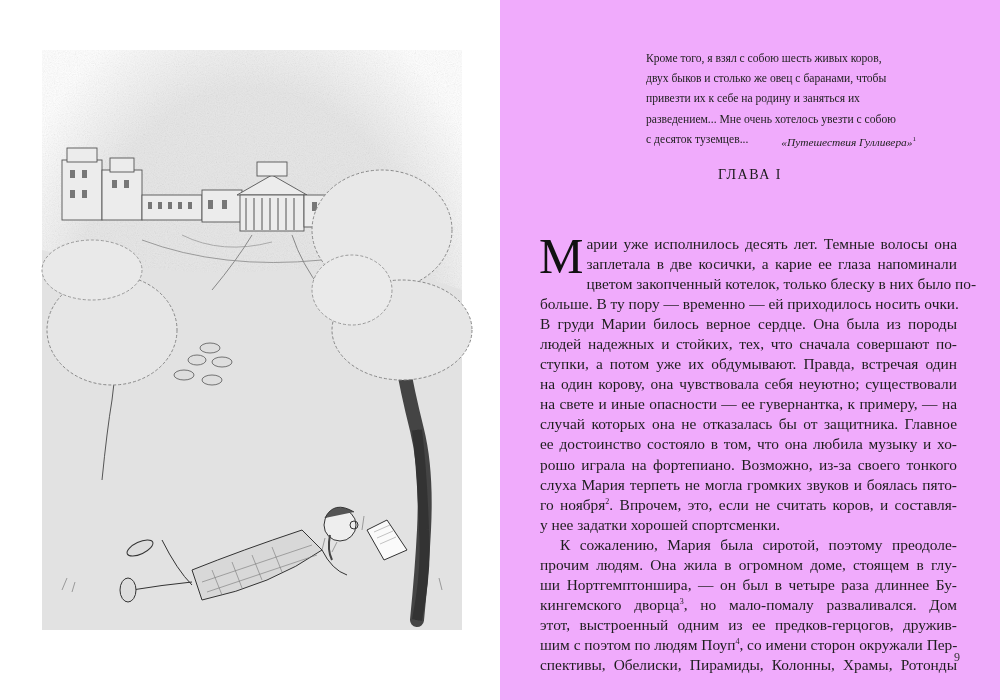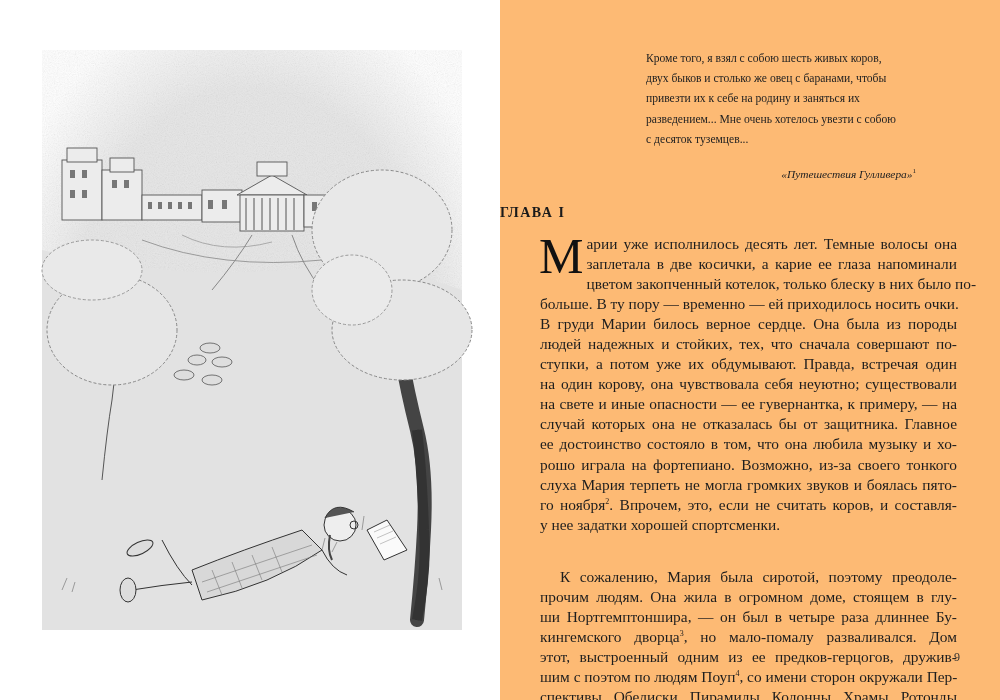--- a/index.html
+++ b/index.html
@@ -5,50 +5,50 @@
   html, body { margin:0; padding:0; }
   body {
     width:1000px; height:700px; overflow:hidden;
     background:#ffffff;
     font-family:"Liberation Serif","DejaVu Serif",serif;
     color:#1c1c1c;
     position:relative;
   }
   .spread { position:absolute; left:0; top:0; width:1000px; height:700px; }
   .page-left { position:absolute; left:0; top:0; width:500px; height:700px; background:#fff; }
-  .page-right { position:absolute; left:500px; top:0; width:500px; height:700px; background:#fdba74; }
+  .page-right { position:absolute; left:500px; top:0; width:500px; height:700px; background:#f0abfc; }
 
   .illustration { position:absolute; left:22px; top:30px; width:460px; height:640px; }
   .illustration svg { width:100%; height:100%; display:block; }
 
   .epigraph {
     position:absolute; left:146px; top:49px; width:270px;
     font-size:11.6px; line-height:20.2px; color:#222;
   }
   .epigraph p { margin:0; }
   .epigraph-source {
     position:absolute; left:146px; top:135px; width:270px; text-align:right;
-    font-size:11.4px; font-style:italic; color:#222;margin-top:32px;
+    font-size:11.4px; font-style:italic; color:#222;
   }
   .epigraph-source sup { font-size:7px; font-style:normal; }
 
   .chapter-title {
-    position:absolute; left:0; top:167px; width:500px; 
-    font-size:14px; letter-spacing:1.5px; font-weight:bold; color:#1a1a1a;margin-top:38px;
+    position:absolute; left:0; top:167px; width:500px; text-align:center;
+    font-size:14px; letter-spacing:1.5px; font-weight:normal; color:#1a1a1a;
   }
 
   .body-text {
     position:absolute; left:40px; top:234px; width:417px;
     font-size:15.4px; line-height:20.05px; color:#1e1e1e;
     text-align:justify;
   }
   .body-text p { margin:0; }
   .line { display:block; white-space:nowrap; text-align-last:justify; text-align:justify; }
   .line.last { text-align-last:left; }
-  .indent { padding-left:20px;margin-top:32px; }
+  .indent { padding-left:20px; }
   .drop-cap {
     float:left; font-size:50px; line-height:40px; height:40px;
     margin:0 3px 0 -1px; padding-top:2px; color:#111;
   }
   sup.fn { font-size:8px; vertical-align:6px; line-height:0; }
 
   .page-number {
     position:absolute; left:454px; top:650px; font-size:12px; color:#333;
   }
 </style>

